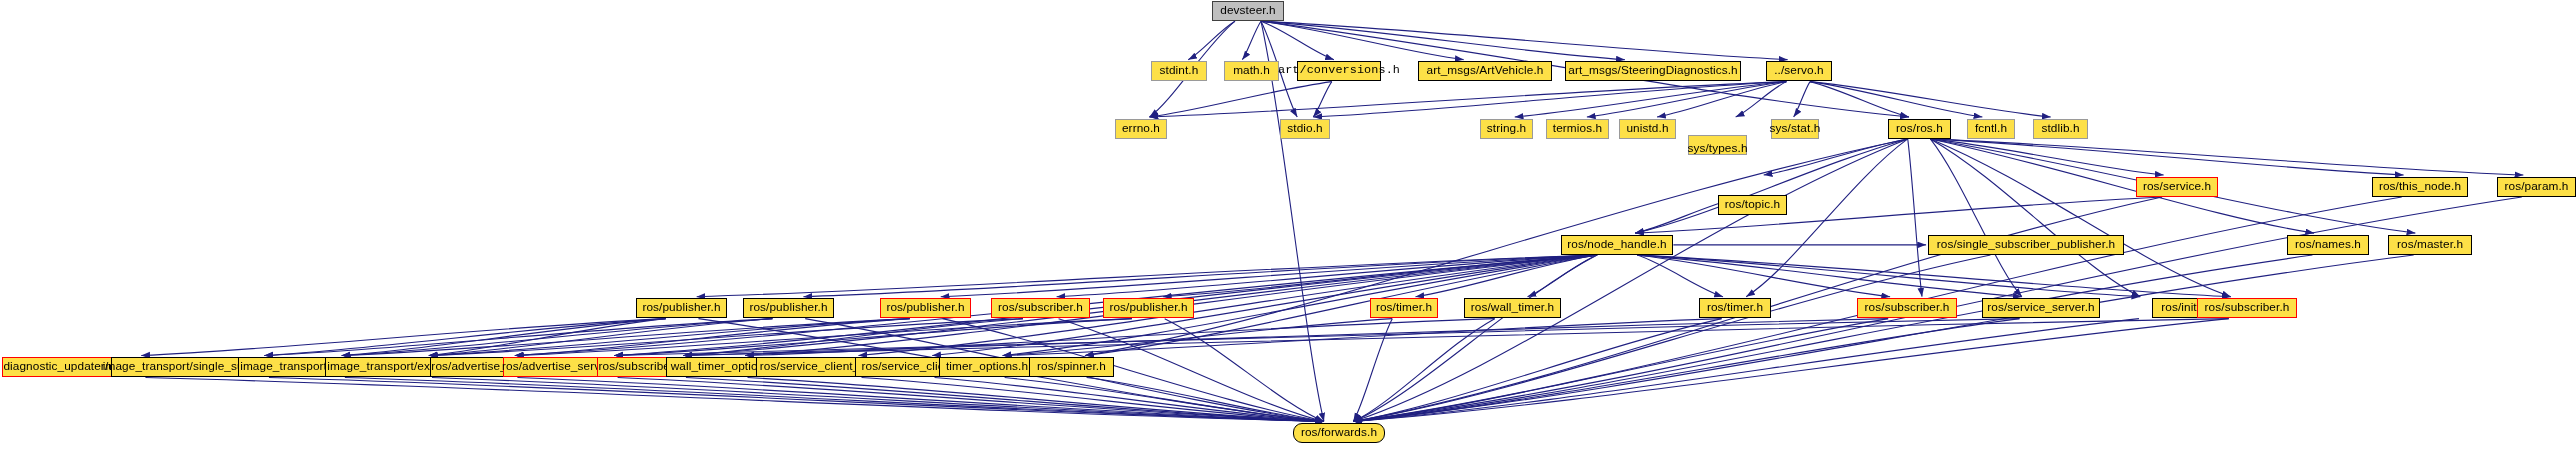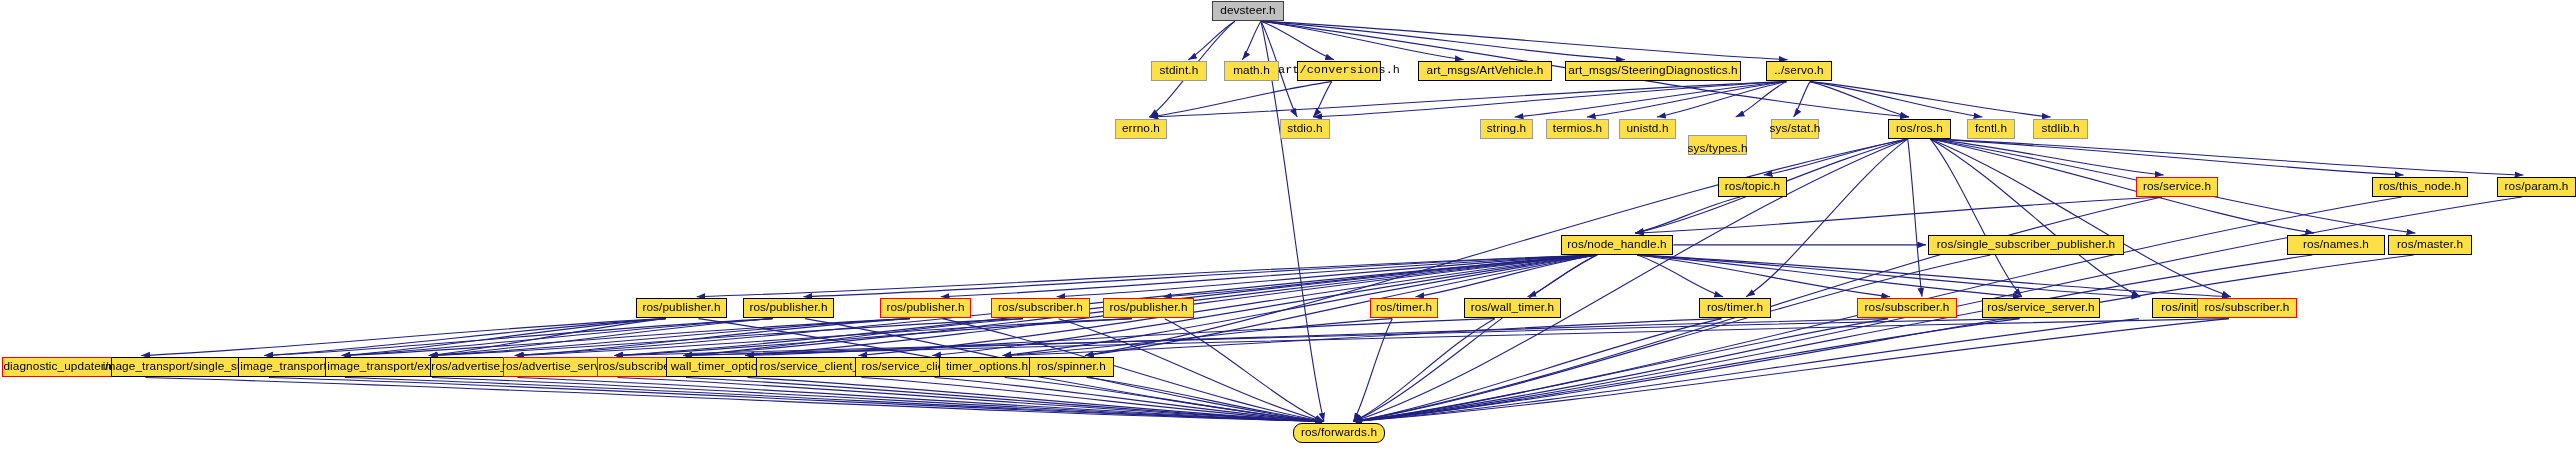--- a/index.html
+++ b/index.html
@@ -181,39 +181,39 @@
     </div>
     <div class="node strong" style="left: 1888px; top: 119px; width: 63px;">
       <span class="lbl">ros/ros.h</span>
     </div>
     <div class="node " style="left: 1967px; top: 119px; width: 48px;">
       <span class="lbl">fcntl.h</span>
     </div>
     <div class="node " style="left: 2033px; top: 119px; width: 55px;">
       <span class="lbl">stdlib.h</span>
     </div>
-    <div class="node strong" style="left: 1718px; top: 177px; width: 69px; text-align: right;">
+    <div class="node strong" style="left: 1718px; top: 195px; width: 69px; text-align: right;">
       <span class="lbl">ros/topic.h</span>
     </div>
     <div class="node red" style="left: 2136px; top: 177px; width: 82px;">
       <span class="lbl">ros/service.h</span>
     </div>
     <div class="node strong" style="left: 2372px; top: 177px; width: 96px;">
       <span class="lbl">ros/this_node.h</span>
     </div>
     <div class="node strong" style="left: 2497px; top: 177px; width: 79px;">
       <span class="lbl">ros/param.h</span>
     </div>
     <div class="node strong" style="left: 1561px; top: 235px; width: 112px;">
       <span class="lbl">ros/node_handle.h</span>
     </div>
     <div class="node strong" style="left: 1928px; top: 235px; width: 196px;">
       <span class="lbl">ros/single_subscriber_publisher.h</span>
     </div>
-    <div class="node strong" style="left: 2287px; top: 235px; width: 98px;">
+    <div class="node strong" style="left: 2287px; top: 235px; width: 82px;">
       <span class="lbl">ros/names.h</span>
     </div>
     <div class="node strong" style="left: 2388px; top: 235px; width: 84px;">
       <span class="lbl">ros/master.h</span>
     </div>
     <div class="node strong" style="left: 636px; top: 298px; width: 91px;">
       <span class="lbl">ros/publisher.h</span>
     </div>
     <div class="node strong" style="left: 743px; top: 298px; width: 91px;">
       <span class="lbl">ros/publisher.h</span>

